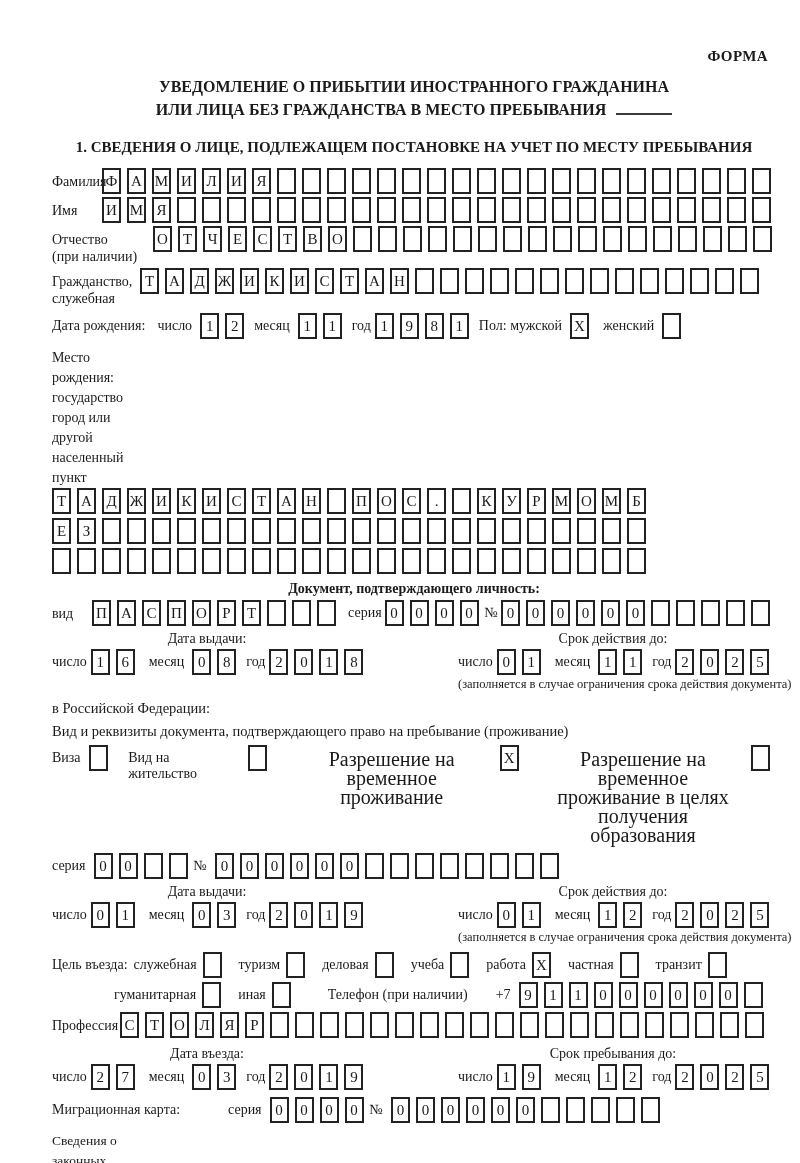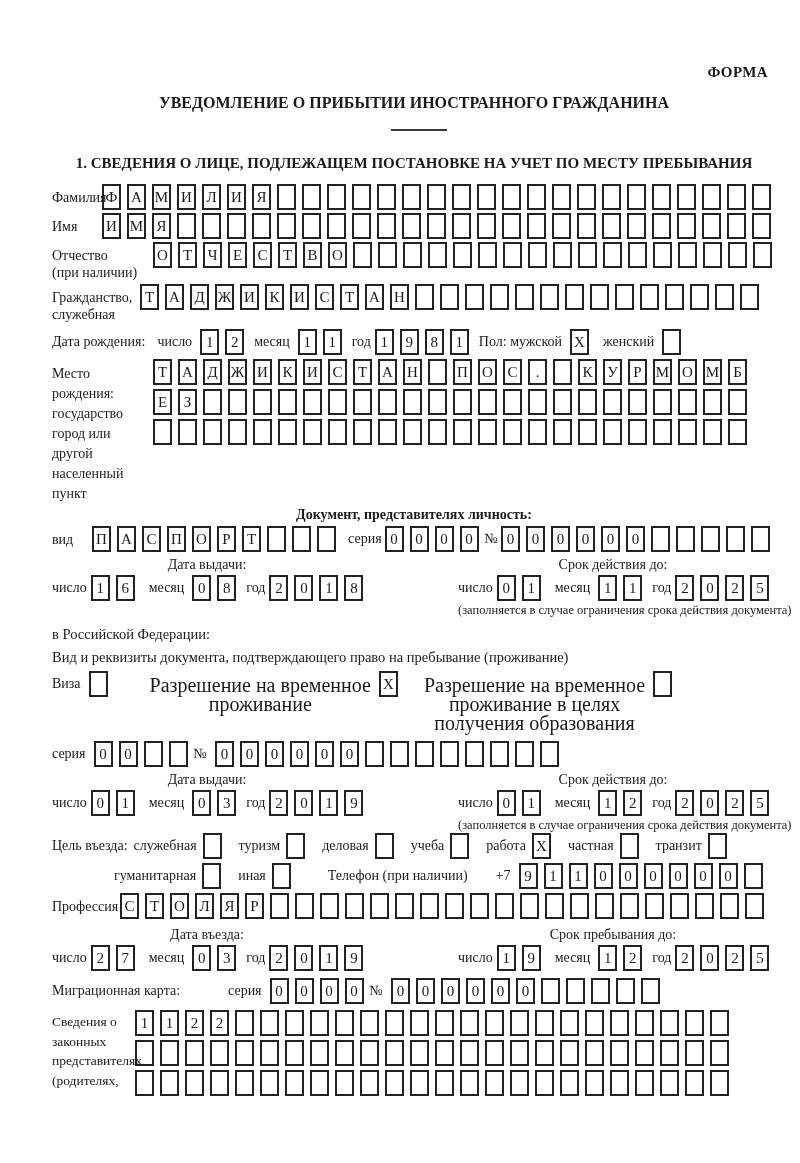--- a/index.html
+++ b/index.html
@@ -8,21 +8,21 @@
     width: 800px; height: 1163px; overflow: hidden;
     color: #1a1a1a;
     font-family: "Liberation Serif", serif;
   }
   .page { padding: 34px 24px 0 52px; }
 
   
   .hdr { margin-left: 560px; font-size: 14px; line-height: 19px; white-space: nowrap; }
   .hdr .small { font-size: 13px; line-height: 18px; }
   .hdr-gap { height: 5px; }
-  .forma { text-align: right; font-weight: bold; font-size: 15px; margin-top: 30px; padding-right: 8px; letter-spacing: .4px; }
+  .forma { text-align: right; font-weight: bold; font-size: 15px; margin-top: 14px; padding-right: 8px; letter-spacing: .4px; }
 
   .title { text-align: center; font-weight: bold; font-size: 16px; line-height: 23px; margin-top: 10px; }
   .title-blank { display: inline-block; width: 56px; height: 14px; border-bottom: 2px solid #3a3a3a; margin-left: 10px; }
   .sec-heading { text-align: center; font-weight: bold; font-size: 15px; margin-top: 18px; }
 
   .form { margin-top: 12px; }
   .frow { display: flex; align-items: flex-start; margin-top: 3px; }
   .flabel { font-size: 14px; line-height: 17px; padding-top: 5px; flex: 0 0 auto; }
   .cells { display: flex; flex: 0 0 auto; }
   .cell {
@@ -34,21 +34,21 @@
   .lw-sur { width: 50px; }
   .lw-pat { width: 101px; }
   .lw-cit { width: 88px; }
   .lw-bp  { width: 101px; line-height: 20px; }
   .lw-prof{ width: 68px; }
   .lw-vid { width: 40px; }
 
   .inline-lbl { font-size: 14px; padding-top: 5px; flex: 0 0 auto; }
   .gap4 { width: 4px; } .gap8 { width: 8px; } .gap12 { width: 12px; } .gap16 { width: 16px; } .gap20 { width: 20px; } .gap28 { width: 28px; }
 
-  .bp-block, .rep-block { display: flex; align-items: flex-start; margin-top: 4px; }
+  .bp-block, .rep-block { display: flex; align-items: flex-start; margin-top: 4px; flex-direction: column; }
   .bp-rows .cells, .rep-rows .cells { margin-bottom: 4px; }
 
   .doc-heading { text-align: center; font-weight: bold; font-size: 14px; margin-top: 3px; }
 
   .dpair { margin-top: 5px; }
   .dp-cols { display: flex; }
   .dp-left { flex: 0 0 360px; }
   .dp-right { flex: 0 0 auto; padding-left: 46px; }
   .dp-caption { font-size: 14px; text-align: center; width: 310px; }
   .dp-fields { display: flex; margin-top: 2px; }
@@ -70,21 +70,21 @@
 </head>
 <body>
 
 <div class="page">
 
 
   <div class="forma">ФОРМА</div>
 
   <div class="title">
     <div>УВЕДОМЛЕНИЕ О ПРИБЫТИИ ИНОСТРАННОГО ГРАЖДАНИНА</div>
-    <div><span class="title-blank"></span></div>
+    <div><span>ИЛИ ЛИЦА БЕЗ ГРАЖДАНСТВА В МЕСТО ПРЕБЫВАНИЯ</span><span class="title-blank"></span></div>
   </div>
 
   <div class="sec-heading">1. СВЕДЕНИЯ О ЛИЦЕ, ПОДЛЕЖАЩЕМ ПОСТАНОВКЕ НА УЧЕТ ПО МЕСТУ ПРЕБЫВАНИЯ</div>
 
   <div class="form">
 
     <div class="frow">
       <div class="flabel lw-sur">Фамилия</div>
       <div class="cells">
           <span class="cell">Ф</span>
@@ -339,21 +339,21 @@
             <span class="cell"></span>
             <span class="cell"></span>
             <span class="cell"></span>
             <span class="cell"></span>
             <span class="cell"></span>
             <span class="cell"></span>
           </div>
       </div>
     </div>
 
-    <div class="doc-heading">Документ, представителях личность:</div>
+    <div class="doc-heading">Документ, подтверждающего личность:</div>
 
     <div class="frow">
       <div class="flabel lw-vid">вид</div>
       <div class="cells">
           <span class="cell">П</span>
           <span class="cell">А</span>
           <span class="cell">С</span>
           <span class="cell">П</span>
           <span class="cell">О</span>
           <span class="cell">Р</span>
@@ -454,20 +454,27 @@
     </div>
 
     <div class="rd-row">
       <div class="rd-item">
         <span class="rd-label">Виза</span>
         <span class="cells">
             <span class="cell"></span>
           </span>
       </div>
         <span class="gap16"></span>
+      <div class="rd-item">
+        <span class="rd-label">Вид на жительство</span>
+          <span class="gap12"></span>
+        <span class="cells">
+            <span class="cell"></span>
+          </span>
+      </div>
         <span class="gap20"></span>
       <div class="rd-item">
         <div class="rd-center">
           <div>Разрешение на временное</div>
           <div>проживание</div>
         </div>
         <span class="cells">
             <span class="cell">X</span>
           </span>
       </div>
@@ -566,21 +573,21 @@
                 <span class="cell">0</span>
                 <span class="cell">2</span>
                 <span class="cell">5</span>
               </span>
           </div>
           <div class="dp-note">(заполняется в случае ограничения срока действия документа)</div>
         </div>
       </div>
     </div>
 
-    <div class="p-row" style="margin-top:0">
+    <div class="p-row" style="margin-top:7px">
       <span class="inline-lbl" style="margin-right:6px">Цель въезда:</span>
       <div class="p-item">
           <span class="inline-lbl">служебная</span>
           <span class="cells">
             <span class="cell"></span>
           </span>
         </div>
       <div class="p-item">
           <span class="inline-lbl">туризм</span>
           <span class="cells">

